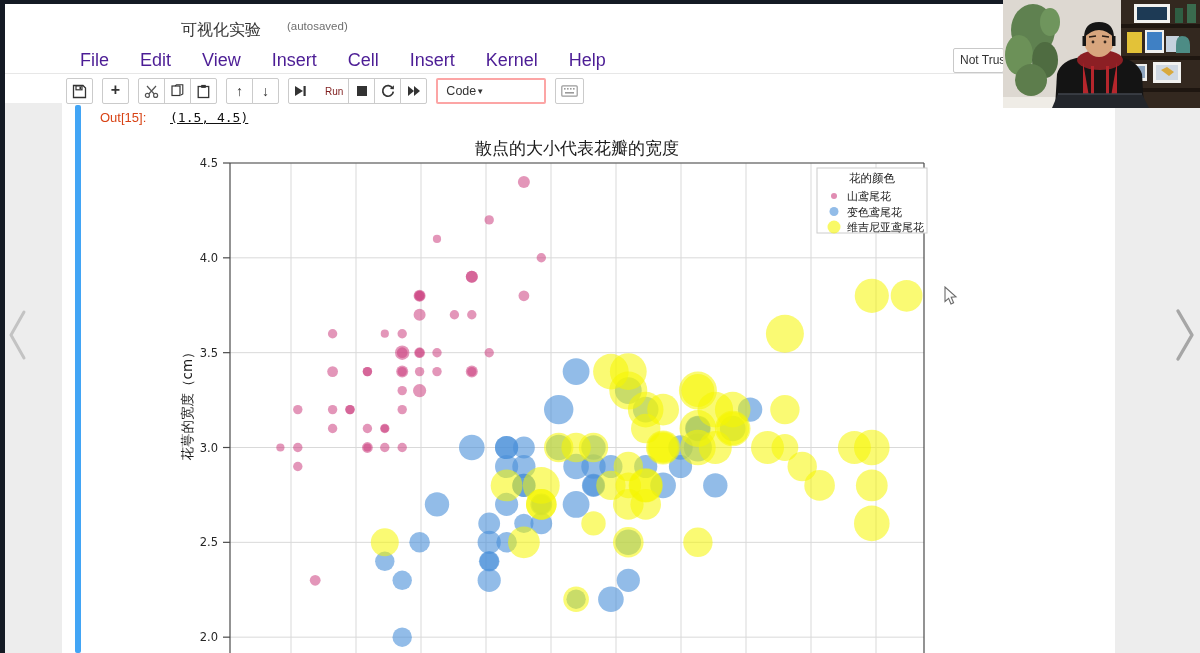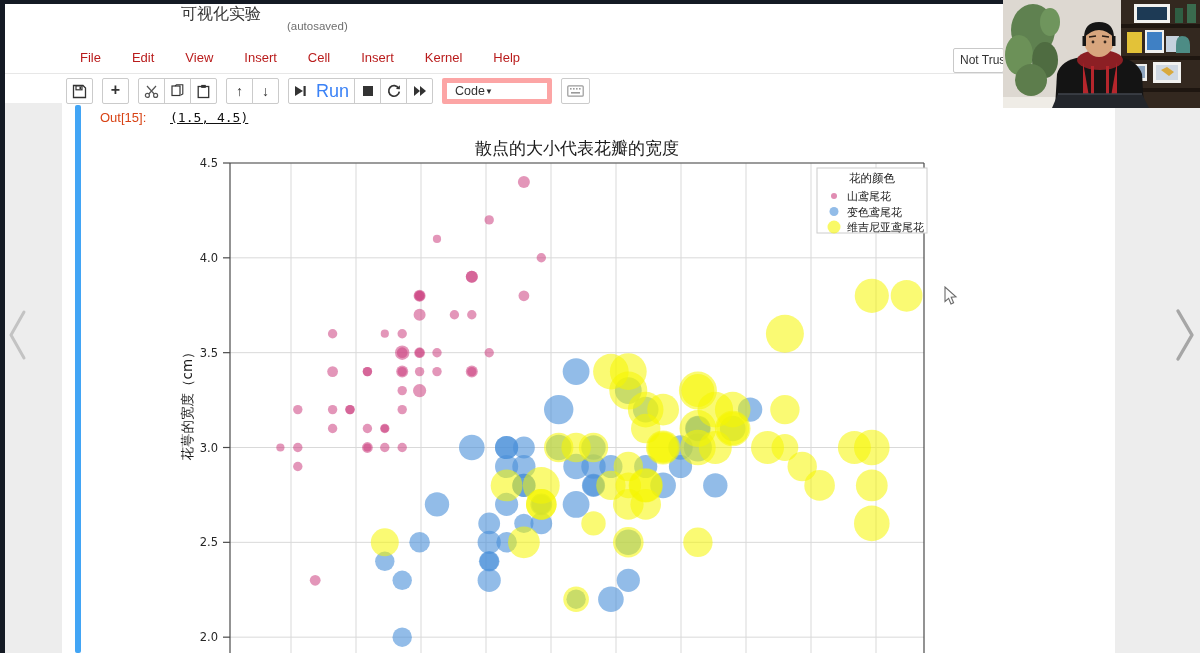--- a/index.html
+++ b/index.html
@@ -11,42 +11,42 @@
   .abs { position:absolute; }
 
   
   .top-strip  { left:0; top:0; width:1200px; height:4px; background:#141a24; z-index:30; }
   .left-strip { left:0; top:0; width:5px; height:653px; background:#141a24; z-index:30; }
 
   
   .header { left:0; top:0; width:1200px; height:103px; background:#fff; z-index:5; }
   .brand-row { position:absolute; left:88px; top:12px; height:30px; display:flex; align-items:center; }
   .brand-text { font-size:21px; color:#5a5a5a; letter-spacing:.5px; margin-left:6px; }
-  .nb-title { position:absolute; left:181px; top:4px; font-size:16px; color:#333; }
+  .nb-title { position:absolute; left:181px; top:20px; font-size:16px; color:#333; }
   .autosaved { position:absolute; left:287px; top:20px; font-size:11.5px; color:#6f6f6f; }
 
   .menu-row { position:absolute; left:78px; top:46px; display:flex; gap:27px; }
-  .menu-item { font-size:13px; color:#b91c1c; padding:4px 2px; cursor:pointer; }
+  .menu-item { font-size:18px; color:#4c1d95; padding:4px 2px; cursor:pointer; }
   .menu-row-border { position:absolute; left:0; top:73px; width:1200px; height:1px; background:#e7e7e7; }
 
   .toolbar { position:absolute; left:66px; top:78px; display:flex; align-items:center; }
   .tb-group { display:flex; margin-right:9px; }
   .tb-btn {
     min-width:27px; height:26px; background:#fff; border:1px solid #cbcbcb;
     display:flex; align-items:center; justify-content:center; cursor:pointer;
     margin-right:-1px; padding:0 5px; color:#333;
   }
   .tb-btn:first-child { border-radius:2px 0 0 2px; }
   .tb-btn:last-child  { border-radius:0 2px 2px 0; margin-right:0; }
   .tb-btn.single { border-radius:2px; }
-  .tb-run-label { font-size:18px; margin-left:9px; color:#3b82f6; }
+  .tb-run-label { font-size:10px; margin-left:18px; color:#7f1d1d; }
   .tb-arrow { font-size:14px; font-weight:bold; color:#333; }
   .tb-plus { font-size:16px; font-weight:bold; color:#333; margin-top:-2px; }
   .tb-select {
-    height:26px; border:5px solid #fca5a5; border-radius:2px; background:#fff;
+    height:26px; border:2px solid #fca5a5; border-radius:2px; background:#fff;
     width:110px; display:flex; align-items:center; 
     padding:0 8px; font-size:12.5px; color:#333; cursor:pointer; margin-right:9px;
   }
   .tb-caret { font-size:8px; color:#333; }
 
   .not-trusted {
     position:absolute; left:953px; top:48px; width:51px; height:25px;
     border:1px solid #c9c9c9; border-radius:2px; background:#fff;
     font-size:12px; color:#333; line-height:23px; padding-left:6px;
     white-space:nowrap; overflow:hidden; z-index:6;

